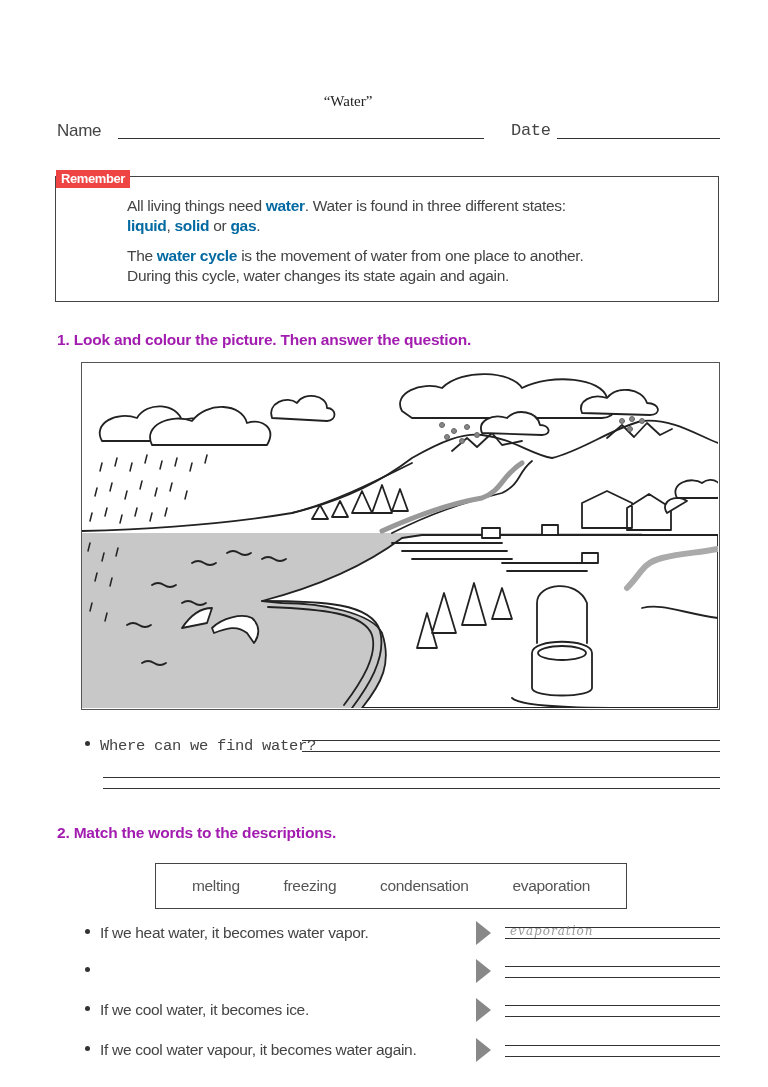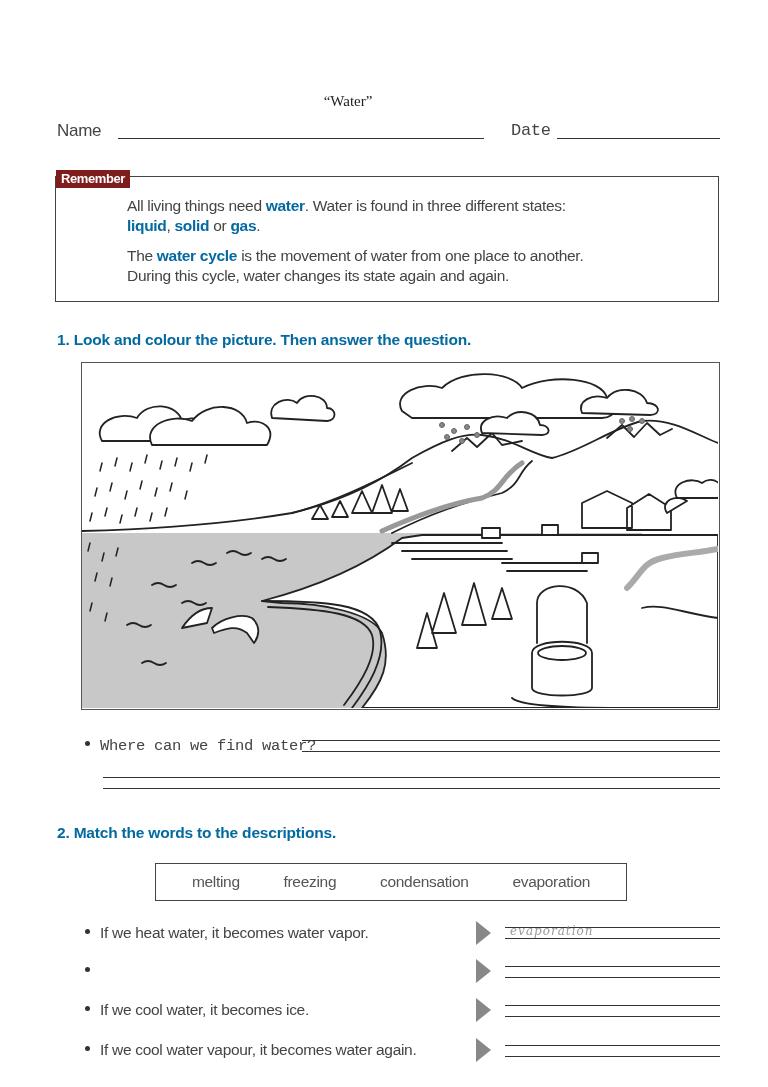--- a/index.html
+++ b/index.html
@@ -2,28 +2,28 @@
 <html><head>
 <meta charset="utf-8">
 <style>
   html, body { margin: 0; padding: 0; background: #ffffff; }
   body { width: 768px; height: 1087px; position: relative; overflow: hidden; font-family: "Liberation Sans", sans-serif; color: #333; }
   .abs { position: absolute; }
   .title { left: 0; width: 696px; top: 93px; text-align: center; font-family: "Liberation Serif", serif; font-size: 15px; color: #222; }
   .lbl { font-size: 17px; color: #444; letter-spacing: -0.3px; }
   .uline { border-bottom: 1.5px solid #333; height: 0; }
   .remember-box { left: 55px; top: 176px; width: 664px; height: 126px; border: 1.5px solid #444; box-sizing: border-box; }
-  .remember-tag { left: 56px; top: 170px; background: #7f1d1d; color: #fff; font-weight: bold; font-size: 13px; padding: 1px 5px 2px 5px; letter-spacing: -0.4px; }
+  .remember-tag { left: 56px; top: 170px; background: #ef4444; color: #fff; font-weight: bold; font-size: 13px; padding: 1px 5px 2px 5px; letter-spacing: -0.4px; }
   .rem-text { left: 127px; font-size: 15.5px; color: #444; letter-spacing: -0.3px; line-height: 20px; }
   .rem-text b { color: #0369a1; }
-  .q-title { left: 57px; font-size: 15.5px; font-weight: bold; color: #0369a1; letter-spacing: -0.2px; }
+  .q-title { left: 57px; font-size: 15.5px; font-weight: bold; color: #a21caf; letter-spacing: -0.2px; }
   .pic { left: 81px; top: 362px; width: 639px; height: 348px; border: 1.5px solid #555; box-sizing: border-box; background: #fff; overflow: hidden; }
   .bullet { font-size: 15.5px; color: #444; letter-spacing: -0.3px; }
   .dot { display: inline-block; width: 5px; height: 5px; background: #333; border-radius: 50%; margin-right: 10px; vertical-align: middle; position: relative; top: -2px; }
-  .wordbox { left: 155px; top: 863px; width: 472px; height: 38px; border: 1.5px solid #444; box-sizing: border-box; display: flex; justify-content: space-around; align-items: center; padding: 4px 14px; }
+  .wordbox { left: 155px; top: 863px; width: 472px; height: 46px; border: 1.5px solid #444; box-sizing: border-box; display: flex; justify-content: space-around; align-items: center; padding: 4px 14px; }
   .wordbox span { font-size: 15.5px; color: #555; letter-spacing: -0.3px; }
   .arrow { width: 0; height: 0; border-top: 12px solid transparent; border-bottom: 12px solid transparent; border-left: 15px solid #888; }
   .dline { left: 505px; width: 215px; height: 12px; border-top: 1.5px solid #333; border-bottom: 1.5px solid #333; box-sizing: border-box; }
   .hand { left: 510px; top: 924px; font-family: "DejaVu Serif", serif; font-style: italic; font-size: 12px; color: #999; letter-spacing: 1px; }
 </style>
 </head>
 <body>
 
 <div class="abs title">“Water”</div>
 

